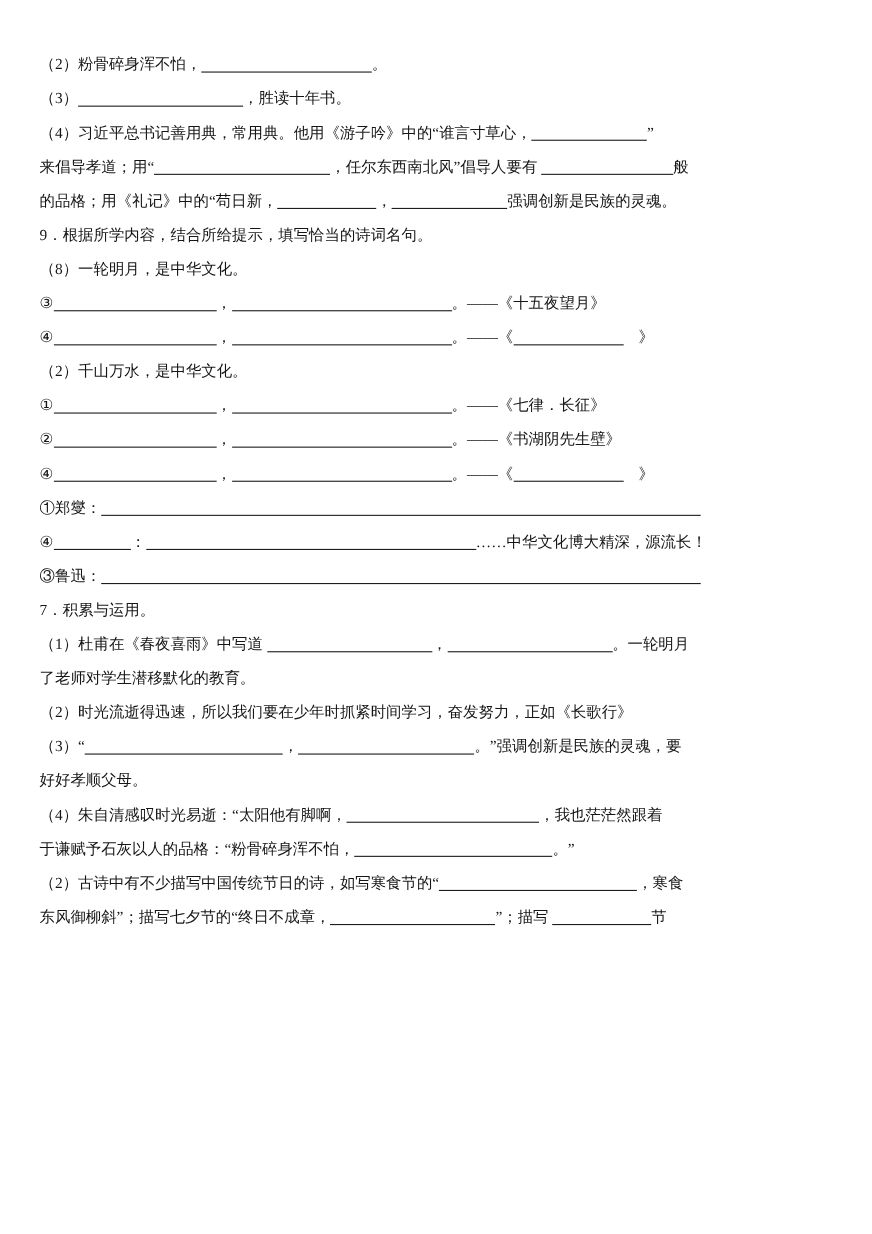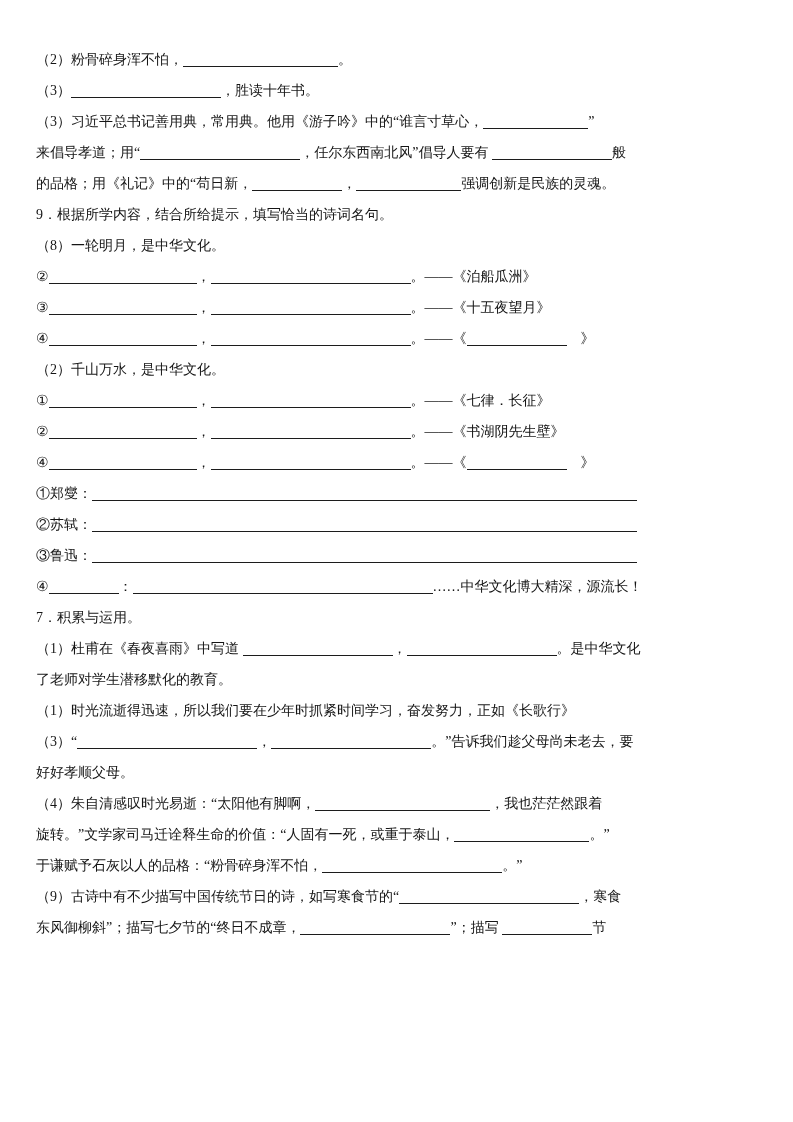--- a/index.html
+++ b/index.html
@@ -29,41 +29,38 @@
     vertical-align: -3px;
   }
 </style>
 </head>
 <body>
 
 <div class="page">
   <div class="doc" id="doc">
       <div class="line"><span class="run">（2）粉骨碎身浑不怕，</span><span class="blank" style="width: 155px;"></span><span class="run">。</span></div>
       <div class="line"><span class="run">（3）</span><span class="blank" style="width: 150px;"></span><span class="run">，胜读十年书。</span></div>
-      <div class="line"><span class="run">（3）习近平总书记善用典，常用典。他用《游子吟》中的“谁言寸草心，</span><span class="blank" style="width: 105px;"></span><span class="run">”</span></div>
+      <div class="line"><span class="run">（4）习近平总书记善用典，常用典。他用《游子吟》中的“谁言寸草心，</span><span class="blank" style="width: 105px;"></span><span class="run">”</span></div>
       <div class="line"><span class="run">来倡导孝道；用“</span><span class="blank" style="width: 160px;"></span><span class="run">，任尔东西南北风”倡导人要有 </span><span class="blank" style="width: 120px;"></span><span class="run">般</span></div>
       <div class="line"><span class="run">的品格；用《礼记》中的“苟日新，</span><span class="blank" style="width: 90px;"></span><span class="run">，</span><span class="blank" style="width: 105px;"></span><span class="run">强调创新是民族的灵魂。</span></div>
       <div class="line"><span class="run">9．根据所学内容，结合所给提示，填写恰当的诗词名句。</span></div>
       <div class="line"><span class="run">（8）一轮明月，是中华文化。</span></div>
-      <div class="line"><span class="run">②</span><span class="blank" style="width: 148px;"></span><span class="run">，</span><span class="blank" style="width: 200px;"></span><span class="run">。——《泊船瓜洲》</span></div>
       <div class="line"><span class="run">③</span><span class="blank" style="width: 148px;"></span><span class="run">，</span><span class="blank" style="width: 200px;"></span><span class="run">。——《十五夜望月》</span></div>
       <div class="line"><span class="run">④</span><span class="blank" style="width: 148px;"></span><span class="run">，</span><span class="blank" style="width: 200px;"></span><span class="run">。——《</span><span class="blank" style="width: 100px;"></span><span class="run">　》</span></div>
       <div class="line"><span class="run">（2）千山万水，是中华文化。</span></div>
       <div class="line"><span class="run">①</span><span class="blank" style="width: 148px;"></span><span class="run">，</span><span class="blank" style="width: 200px;"></span><span class="run">。——《七律．长征》</span></div>
       <div class="line"><span class="run">②</span><span class="blank" style="width: 148px;"></span><span class="run">，</span><span class="blank" style="width: 200px;"></span><span class="run">。——《书湖阴先生壁》</span></div>
       <div class="line"><span class="run">④</span><span class="blank" style="width: 148px;"></span><span class="run">，</span><span class="blank" style="width: 200px;"></span><span class="run">。——《</span><span class="blank" style="width: 100px;"></span><span class="run">　》</span></div>
       <div class="line"><span class="run">①郑燮：</span><span class="blank" style="width: 545px;"></span></div>
-      <div class="line"><span class="run">②苏轼：</span><span class="blank" style="width: 545px;"></span></div>
+      <div class="line"><span class="run">④</span><span class="blank" style="width: 70px;"></span><span class="run">：</span><span class="blank" style="width: 300px;"></span><span class="run">……中华文化博大精深，源流长！</span></div>
       <div class="line"><span class="run">③鲁迅：</span><span class="blank" style="width: 545px;"></span></div>
-      <div class="line"><span class="run">④</span><span class="blank" style="width: 70px;"></span><span class="run">：</span><span class="blank" style="width: 300px;"></span><span class="run">……中华文化博大精深，源流长！</span></div>
       <div class="line"><span class="run">7．积累与运用。</span></div>
-      <div class="line"><span class="run">（1）杜甫在《春夜喜雨》中写道 </span><span class="blank" style="width: 150px;"></span><span class="run">，</span><span class="blank" style="width: 150px;"></span><span class="run">。是中华文化</span></div>
+      <div class="line"><span class="run">（1）杜甫在《春夜喜雨》中写道 </span><span class="blank" style="width: 150px;"></span><span class="run">，</span><span class="blank" style="width: 150px;"></span><span class="run">。一轮明月</span></div>
       <div class="line"><span class="run">了老师对学生潜移默化的教育。</span></div>
-      <div class="line"><span class="run">（1）时光流逝得迅速，所以我们要在少年时抓紧时间学习，奋发努力，正如《长歌行》</span></div>
-      <div class="line"><span class="run">（3）“</span><span class="blank" style="width: 180px;"></span><span class="run">，</span><span class="blank" style="width: 160px;"></span><span class="run">。”告诉我们趁父母尚未老去，要</span></div>
+      <div class="line"><span class="run">（2）时光流逝得迅速，所以我们要在少年时抓紧时间学习，奋发努力，正如《长歌行》</span></div>
+      <div class="line"><span class="run">（3）“</span><span class="blank" style="width: 180px;"></span><span class="run">，</span><span class="blank" style="width: 160px;"></span><span class="run">。”强调创新是民族的灵魂，要</span></div>
       <div class="line"><span class="run">好好孝顺父母。</span></div>
       <div class="line"><span class="run">（4）朱自清感叹时光易逝：“太阳他有脚啊，</span><span class="blank" style="width: 175px;"></span><span class="run">，我也茫茫然跟着</span></div>
-      <div class="line"><span class="run">旋转。”文学家司马迁诠释生命的价值：“人固有一死，或重于泰山，</span><span class="blank" style="width: 135px;"></span><span class="run">。”</span></div>
       <div class="line"><span class="run">于谦赋予石灰以人的品格：“粉骨碎身浑不怕，</span><span class="blank" style="width: 180px;"></span><span class="run">。”</span></div>
-      <div class="line"><span class="run">（9）古诗中有不少描写中国传统节日的诗，如写寒食节的“</span><span class="blank" style="width: 180px;"></span><span class="run">，寒食</span></div>
+      <div class="line"><span class="run">（2）古诗中有不少描写中国传统节日的诗，如写寒食节的“</span><span class="blank" style="width: 180px;"></span><span class="run">，寒食</span></div>
       <div class="line"><span class="run">东风御柳斜”；描写七夕节的“终日不成章，</span><span class="blank" style="width: 150px;"></span><span class="run">”；描写 </span><span class="blank" style="width: 90px;"></span><span class="run">节</span></div>
     </div>
 </div>
 
 </body></html>

